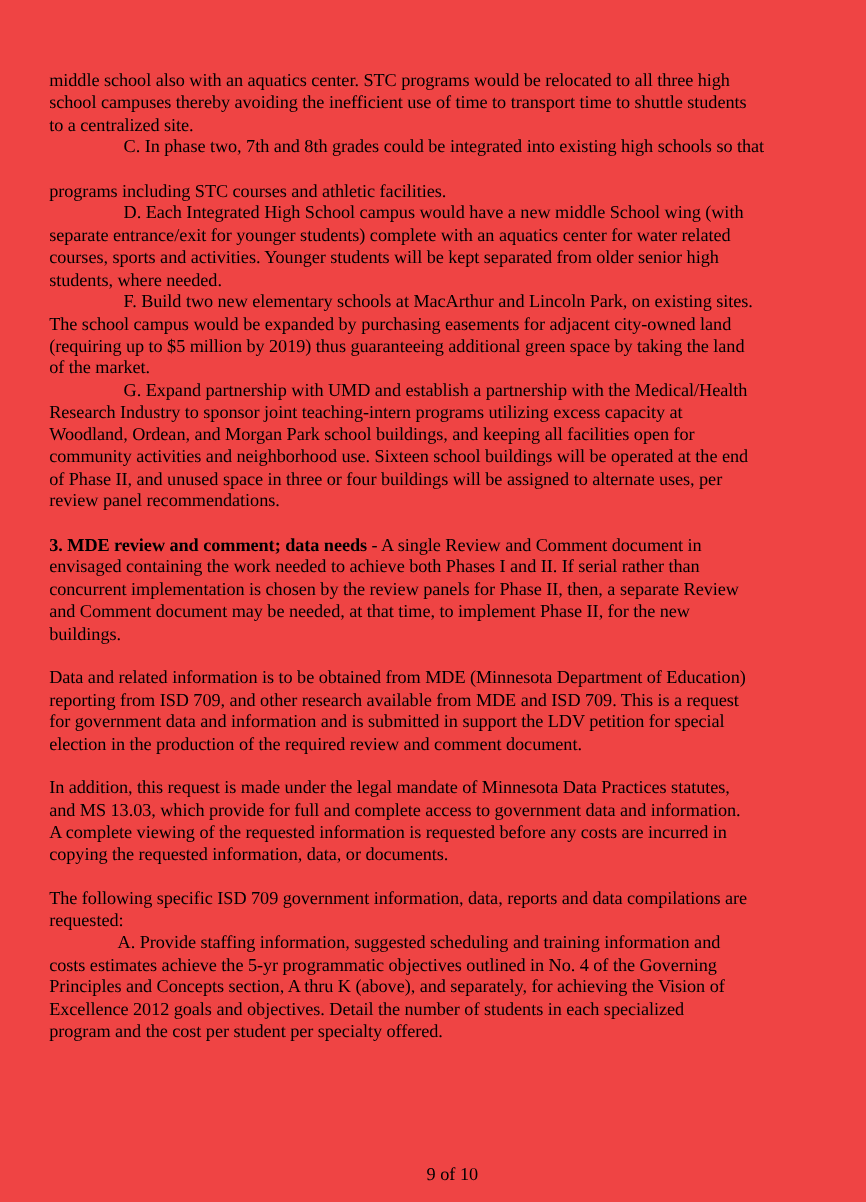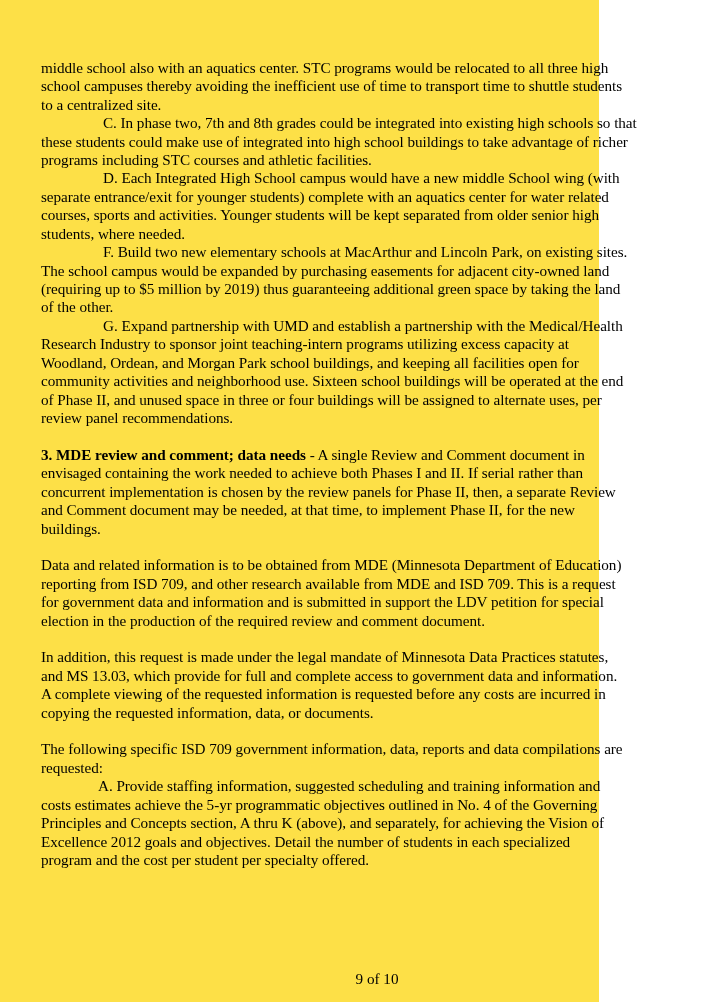--- a/index.html
+++ b/index.html
@@ -1,48 +1,47 @@
 <!DOCTYPE html>
 <html><head>
 <meta charset="utf-8">
 <style>
   html, body { margin: 0; padding: 0; background: #ffffff; }
   body { width: 722px; height: 1002px; position: relative; overflow: hidden;
          font-family: "Liberation Serif", "DejaVu Serif", serif; color: #000; }
-  .page { position: absolute; left: 0; top: 0; width: 599px; height: 1002px; background: #fde047; }
+  .page { position: absolute; left: 0; top: 0; width: 722px; height: 1002px; background: #ef4444; }
   .line { position: absolute; left: 41px; font-size: 15.2px; line-height: 18px;
           white-space: nowrap; letter-spacing: -0.05px; }
   .indent { left: 79px; margin-left: 24px; }
   .indentA { left: 98px; }
   .bold { font-weight: bold; }
   .footer { position: absolute; top: 970px; left: 0; width: 722px; text-align: center;
             font-size: 15.2px; line-height: 18px; margin-left: 16px; }
 </style>
 </head>
 <body>
 
 <div class="page">
 
   <div class="line" style="top:59px">middle school also with an aquatics center. STC programs would be relocated to all three high</div>
   <div class="line" style="top:77px">school campuses thereby avoiding the inefficient use of time to transport time to shuttle students</div>
   <div class="line" style="top:96px">to a centralized site.</div>
 
   <div class="line indent" style="top:114px">C.  In phase two,  7th and 8th grades could be integrated into existing high schools so that</div>
-  <div class="line" style="top:133px">these students could make use of integrated into high school buildings to take advantage of richer</div>
   <div class="line" style="top:151px">programs including STC courses and athletic facilities.</div>
 
   <div class="line indent" style="top:169px">D.  Each Integrated High School campus would have a new middle School wing (with</div>
   <div class="line" style="top:188px">separate entrance/exit for younger students) complete with an aquatics center for water related</div>
   <div class="line" style="top:206px">courses, sports and activities.  Younger students will be kept separated from older senior high</div>
   <div class="line" style="top:225px">students, where needed.</div>
 
   <div class="line indent" style="top:243px">F.  Build two new elementary schools at MacArthur and Lincoln Park, on existing sites.</div>
   <div class="line" style="top:262px">The school campus would be expanded by purchasing easements for adjacent city-owned land</div>
   <div class="line" style="top:280px">(requiring up to $5 million by 2019) thus guaranteeing additional green space by taking the land</div>
-  <div class="line" style="top:298px">of the other.</div>
+  <div class="line" style="top:298px">of the market.</div>
 
   <div class="line indent" style="top:317px">G.  Expand partnership with UMD and establish a partnership with the Medical/Health</div>
   <div class="line" style="top:335px">Research Industry to sponsor joint teaching-intern programs utilizing excess capacity at</div>
   <div class="line" style="top:354px">Woodland, Ordean, and Morgan Park school  buildings, and keeping all facilities open for</div>
   <div class="line" style="top:372px">community activities and neighborhood use. Sixteen school buildings will be operated at the end</div>
   <div class="line" style="top:391px">of Phase II, and unused space in three or four buildings will be assigned to alternate uses, per</div>
   <div class="line" style="top:409px">review panel recommendations.</div>
 
   <div class="line" style="top:446px">
     <span class="bold">3.  MDE review and comment; data needs</span><span> - A single Review and Comment document in</span>

